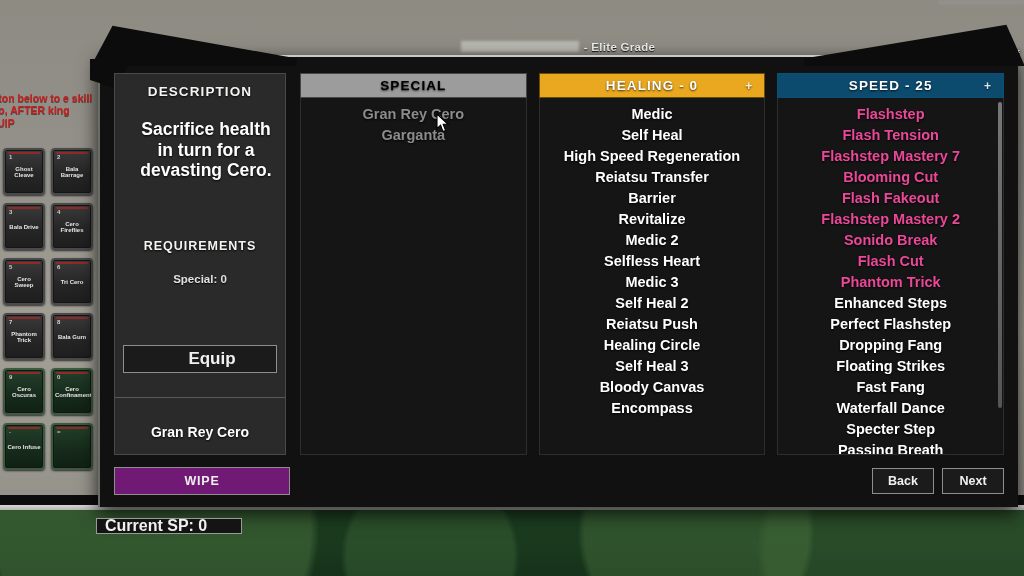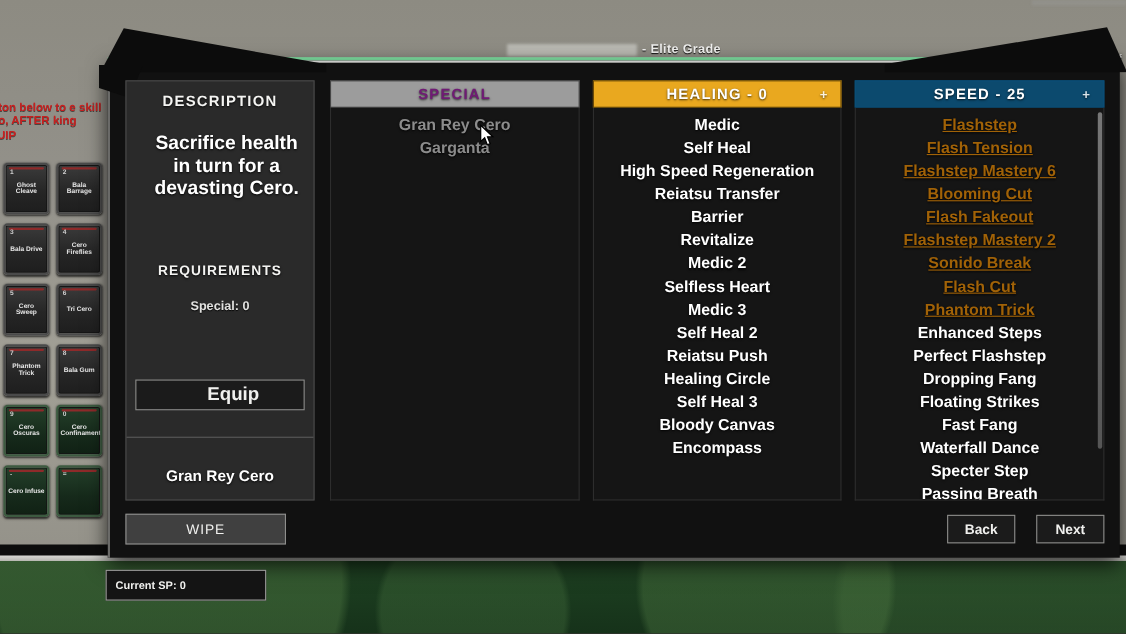--- a/index.html
+++ b/index.html
@@ -171,21 +171,21 @@
   
   #title-strip {
     position: absolute;
     left: 98px;
     top: 38px;
     width: 920px;
     height: 19px;
     display: flex;
     align-items: center;
     justify-content: center;
-    border-bottom: 5px solid #86efac;
+    border-bottom: 2px solid #86efac;
   }
   #title-text {
     font-size: 11.5px;
     font-weight: bold;
     color: #f2f2f0;
     letter-spacing: .3px;
     text-shadow: 0 1px 1px rgba(0,0,0,.9);
     display: flex;
     align-items: center;
     gap: 5px;
@@ -292,21 +292,21 @@
   }
   .col-head .plus {
     position: absolute;
     right: 11px;
     font-size: 12px;
     font-weight: bold;
     color: #ffffff;
     opacity: .85;
     cursor: pointer;
   }
-  .col-head.special { background: #9c9c9c; color: #701a75; text-shadow: 0 1px 2px rgba(0,0,0,.75); }
+  .col-head.special { background: #9c9c9c; color: #000000; text-shadow: 0 1px 2px rgba(0,0,0,.75); }
   .col-head.healing { background: #e9a81f; color: #ffffff; text-shadow: 0 1px 2px rgba(0,0,0,.75); border-color:#6b4b08; }
   .col-head.speed   { background: #0c4a6e; color: #ffffff; text-shadow: 0 1px 2px rgba(0,0,0,.75); border-color:#0a4f78; }
 
   .col-list {
     flex: 1;
     background: #151515;
     border: 1px solid #2d2d2d;
     border-top: none;
     overflow: hidden;
     position: relative;
@@ -324,21 +324,21 @@
     text-align: center;
     font-size: 14.5px;
     font-weight: bold;
     line-height: 21px;
     color: #ffffff;
     text-shadow: 0 1px 2px rgba(0,0,0,.95);
     white-space: nowrap;
     cursor: pointer;
   }
   .sk.dim   { color: #8c8c8c; }
-  .sk.blue  { color: #a16207; text-decoration: underline; }
+  .sk.blue  { color: #ec4899; }
 
   
   #cursor {
     position: absolute;
     left: 436px;
     top: 113px;
     width: 14px;
     height: 20px;
     pointer-events: none;
     z-index: 50;
@@ -348,51 +348,51 @@
   #footer {
     position: absolute;
     left: 14px; right: 14px;
     bottom: 10px;
     height: 32px;
     display: flex;
     align-items: center;
     justify-content: space-between;
   }
   #wipe-button {
-    width: 146px; height: 28px;
-    background: #404040;
+    width: 176px; height: 28px;
+    background: #701a75;
     border: 1px solid #8e8e8c;
     display: flex; align-items: center; justify-content: center;
-    font-size: 12.5px; font-weight: normal; letter-spacing: .8px;
+    font-size: 12.5px; font-weight: bold; letter-spacing: .8px;
     color: #f0f0ee;
     cursor: pointer;
   }
-  #footer-right { display: flex; gap: 19px; }
+  #footer-right { display: flex; gap: 8px; }
   .nav-btn {
     width: 62px; height: 26px;
     background: #1b1b1b;
     border: 1px solid #8e8e8c;
     display: flex; align-items: center; justify-content: center;
     font-size: 12.5px; font-weight: bold; color: #f0f0ee;
     cursor: pointer;
   }
 
   
   #sp-badge {
     position: absolute;
     left: 96px;
     top: 518px;
     width: 146px;
-    height: 28px;
+    height: 16px;
     background: #141414;
     border: 1px solid #9a9a98;
     display: flex;
     align-items: center;
     padding-left: 8px;
-    font-size: 10px;
+    font-size: 16px;
     font-weight: bold;
     color: #f0f0ee;
   }
 </style>
 </head>
 <body>
 
 <div id="world"></div>
 <div id="ground-dark-strip"></div>
 <div id="ground-edge"></div>
@@ -525,21 +525,21 @@
           </div>
         </div>
         <div class="col">
           <div class="col-head speed">
             <span>SPEED - 25</span>
             <span class="plus">+</span>
           </div>
           <div class="col-list scroll">
             <div class="sk blue">Flashstep</div>
             <div class="sk blue">Flash Tension</div>
-            <div class="sk blue">Flashstep Mastery 6</div>
+            <div class="sk blue">Flashstep Mastery 7</div>
             <div class="sk blue">Blooming Cut</div>
             <div class="sk blue">Flash Fakeout</div>
             <div class="sk blue">Flashstep Mastery 2</div>
             <div class="sk blue">Sonido Break</div>
             <div class="sk blue">Flash Cut</div>
             <div class="sk blue">Phantom Trick</div>
             <div class="sk">Enhanced Steps</div>
             <div class="sk">Perfect Flashstep</div>
             <div class="sk">Dropping Fang</div>
             <div class="sk">Floating Strikes</div>

